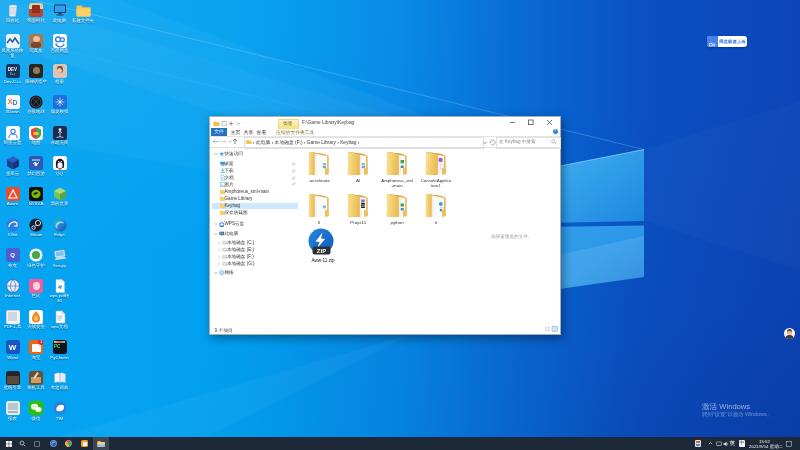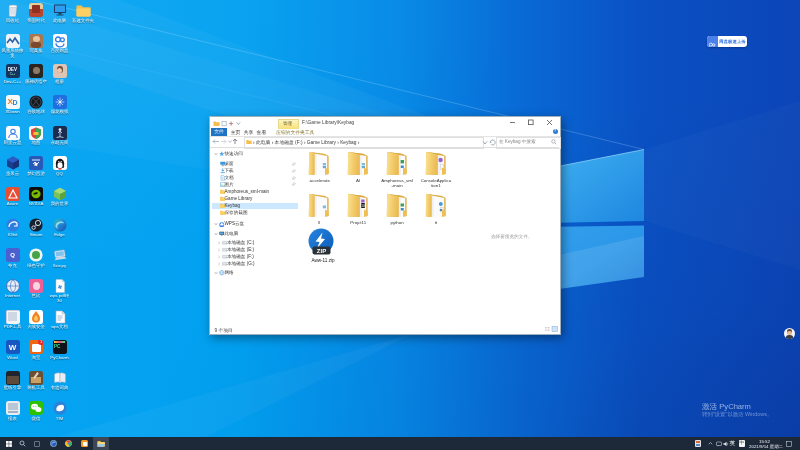--- a/index.html
+++ b/index.html
@@ -452,21 +452,21 @@
   </div>
   <div class="abs" style="left:12.3px;top:3px;font-size:4.3px;color:#2f6fe4;font-weight:bold;white-space:nowrap;letter-spacing:0.1px;">网盘极速上传</div>
 </div>
 
 <div class="abs" style="left:784px;top:328px;width:11px;height:11px;border-radius:50%;background:#f4f6fa;overflow:hidden;">
   <div class="abs" style="left:2.6px;top:1.2px;width:5.8px;height:5.2px;border-radius:50%;background:#5d4233;"></div>
   <div class="abs" style="left:3.4px;top:2.6px;width:4.2px;height:4.4px;border-radius:50%;background:#eab894;"></div>
   <div class="abs" style="left:1.8px;top:7.4px;width:7.4px;height:4.5px;border-radius:45%;background:#3a3a45;"></div>
 </div>
 
-<div class="abs" style="left:702px;top:401.5px;color:rgba(240,248,255,.6);font-size:7.6px;">激活 PyCharm</div>
+<div class="abs" style="left:702px;top:401.5px;color:rgba(240,248,255,.6);font-size:7.6px;">激活 Windows</div>
 <div class="abs" style="left:702px;top:410.8px;color:rgba(240,248,255,.42);font-size:5.4px;">转到"设置"以激活 Windows。</div>
 <div id="explorer" class="abs">
       <svg class="abs" style="left:3px;top:2.5px" width="36" height="7" viewBox="0 0 36 7">
         <path d="M0.5,1.5 h2.2 l0.7,0.8 h3.2 v3.8 h-6.1 z" fill="#f5bd4e"></path>
         <rect x="9" y="1.4" width="4.2" height="4.4" fill="none" stroke="#9ab0c4" stroke-width="0.7"></rect>
         <path d="M16,3.6 h4.2 M18.1,1.5 v4.2" stroke="#b06a6a" stroke-width="0.8"></path>
         <path d="M23.5,2.4 l1.8,2.2 1.8,-2.2" fill="none" stroke="#8a9ab0" stroke-width="0.8"></path>
       </svg>
 <div class="abs" style="left:68px;top:2px;width:19px;height:9px;background:linear-gradient(#fdf4c4,#f8e075);border:0.5px solid #e8d98a;border-bottom:none;"></div>
 <div class="abs" style="left:68px;top:3.8px;width:19px;text-align:center;font-size:4.6px;color:#6a6024;">管理</div>

